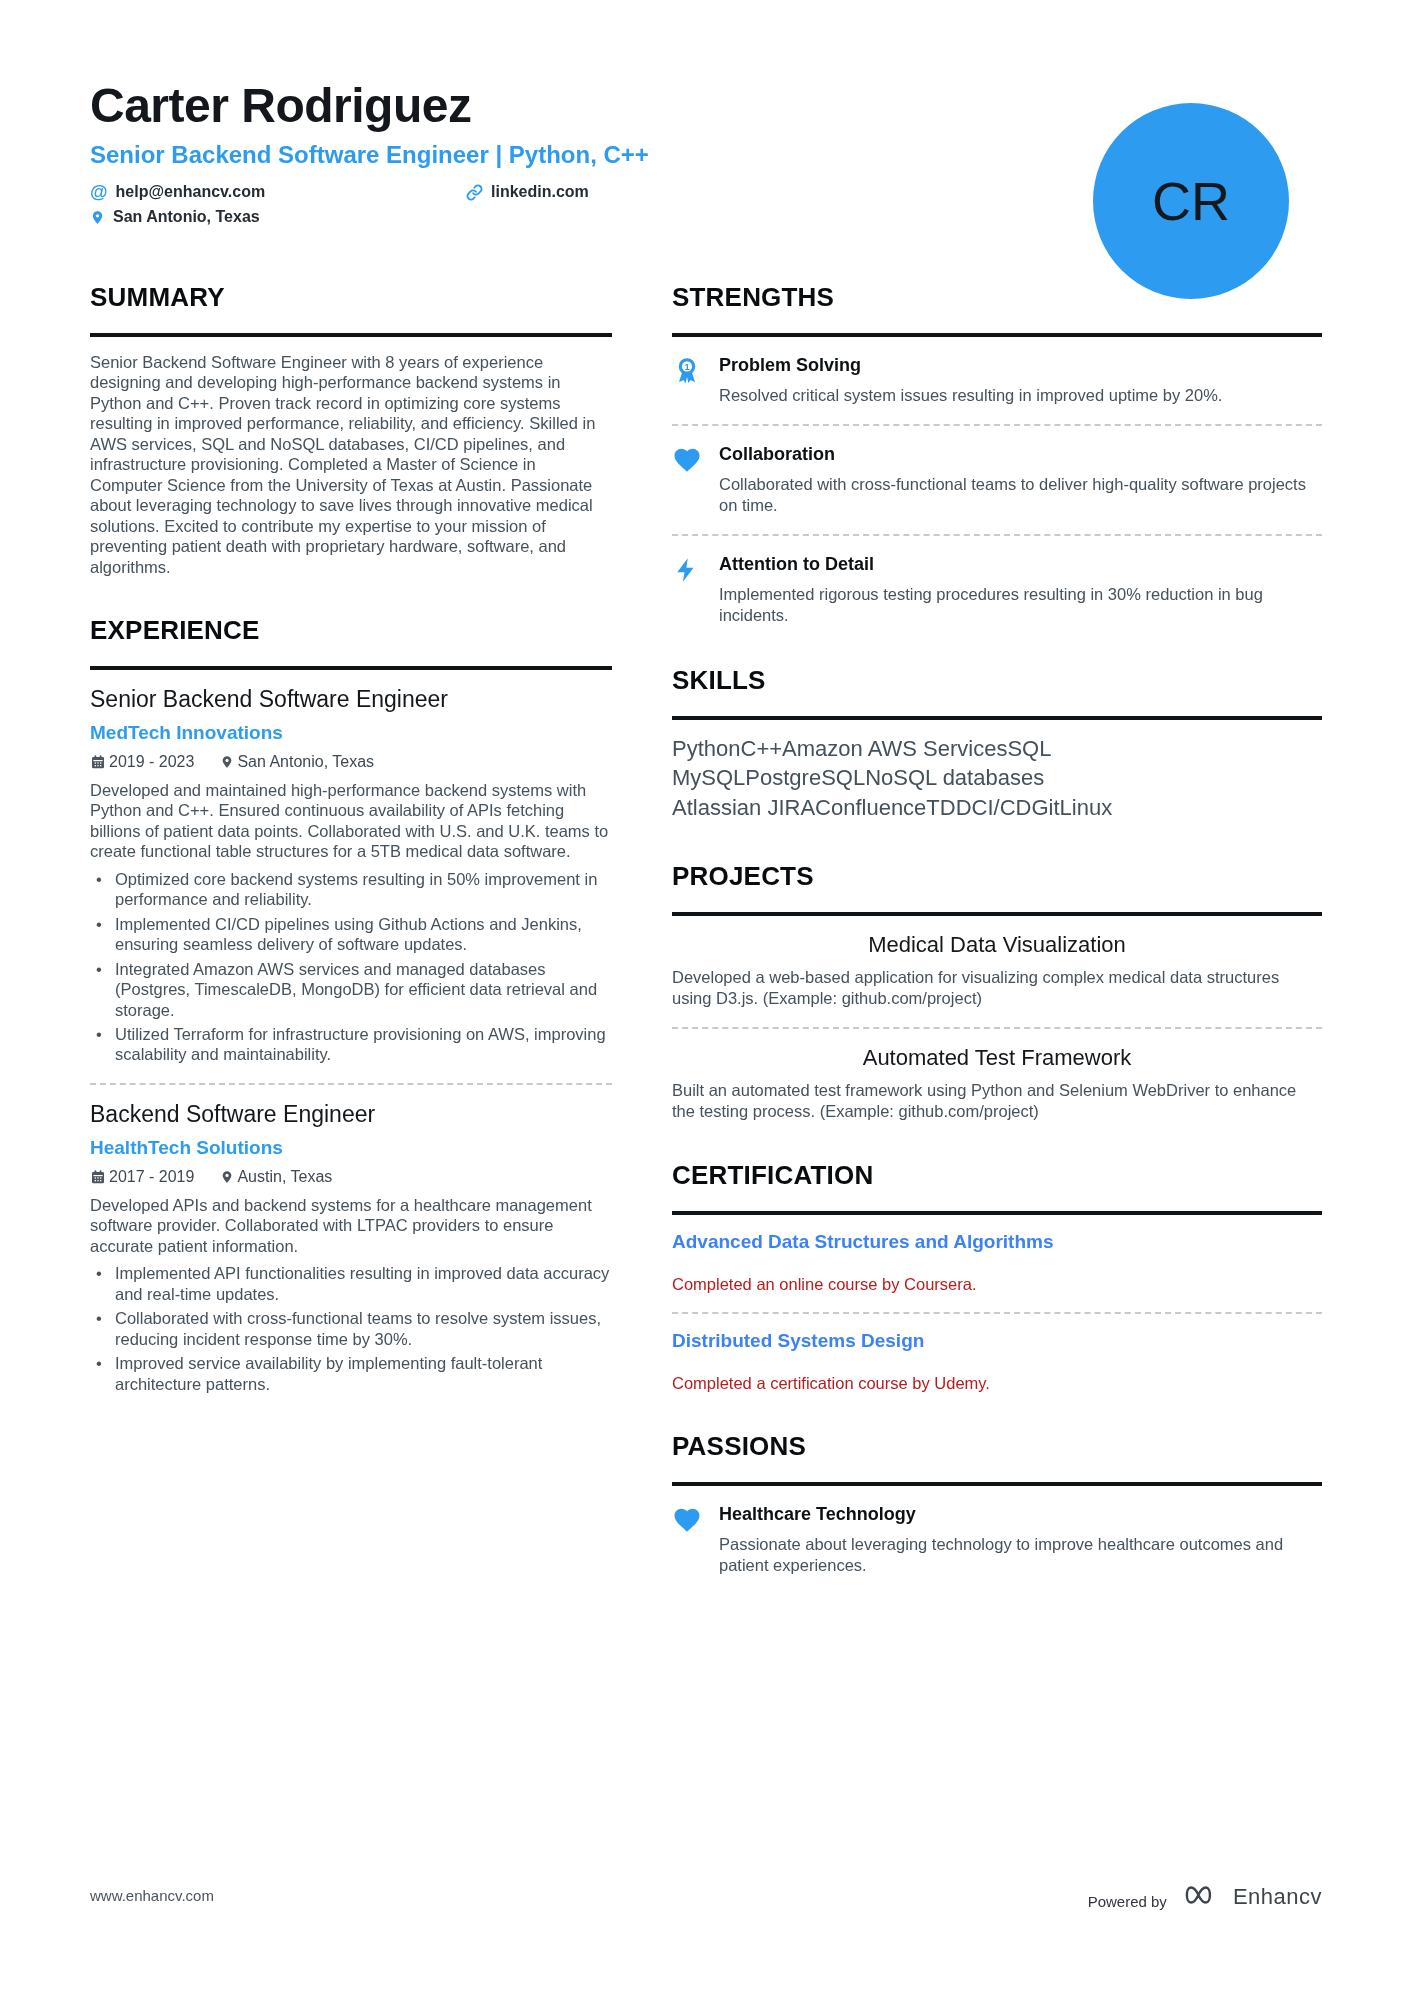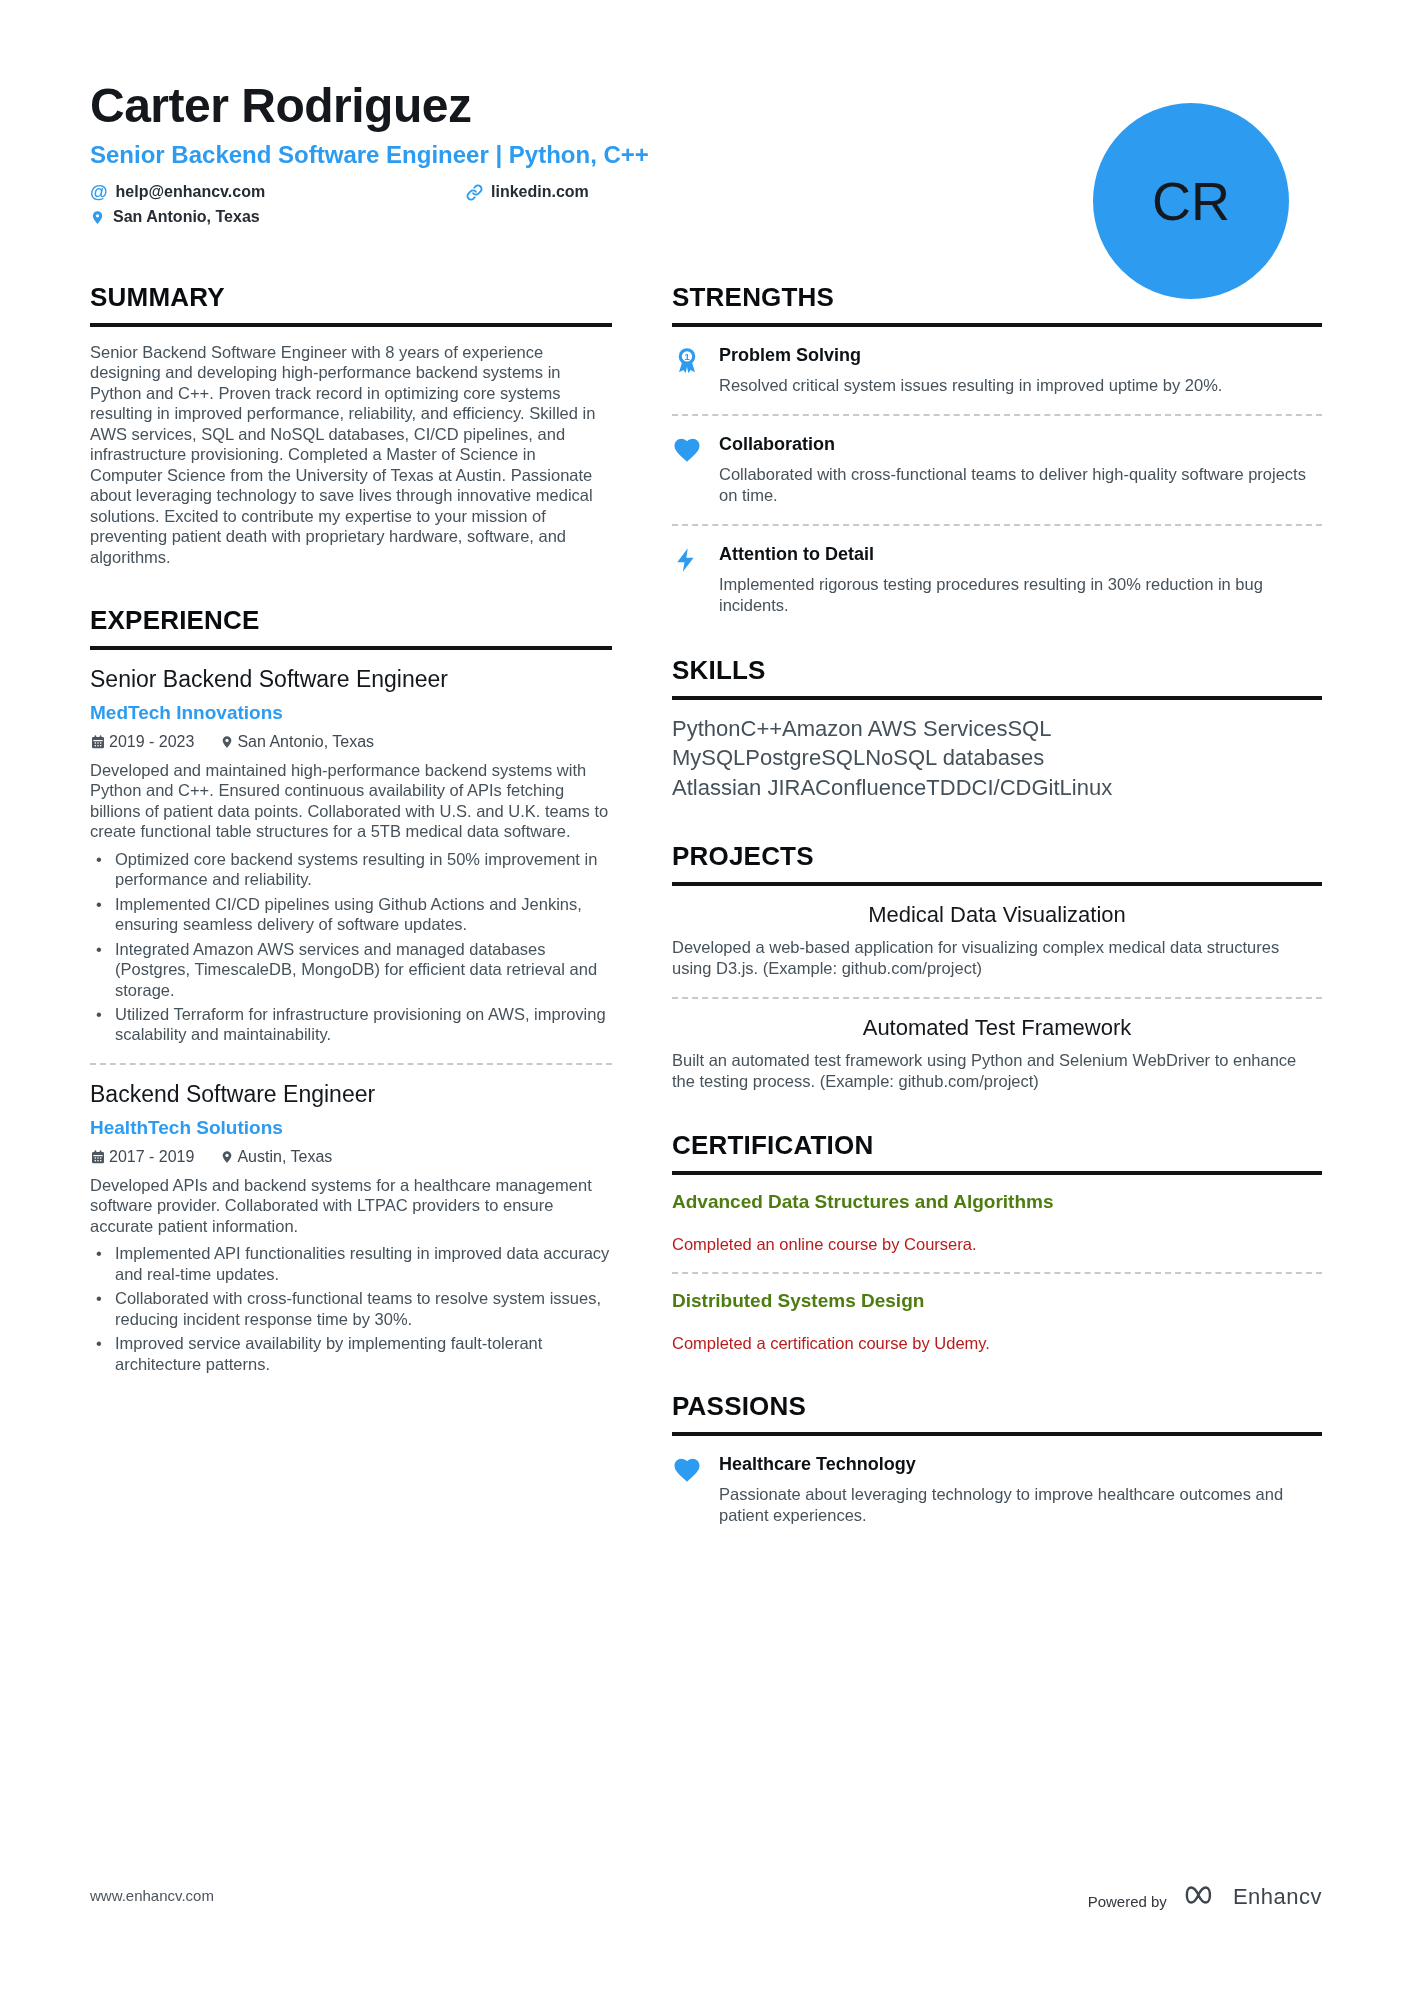--- a/index.html
+++ b/index.html
@@ -21,21 +21,21 @@
             font-size:54px; color:#15191d; }
 
   
   .columns { display:flex; margin-top:56px; }
   .col-left { width:522px; }
   .col-right { width:650px; margin-left:60px; }
 
   section { margin-top:38px; }
   section.first { margin-top:0; }
   .sec-heading { font-size:26px; font-weight:700; color:#0a0d10; letter-spacing:0.2px;
-                 padding-bottom:10px; border-bottom:4px solid #101417; }
+                 padding-bottom:20px; border-bottom:4px solid #101417; }
 
   .body-text { font-size:16.5px; line-height:1.24; color:#46525b; }
   .summary-text { margin-top:15px; }
 
   
   .job { margin-top:16px; }
   .job-title { font-size:23px; font-weight:400; color:#14181c; }
   .company { margin-top:9px; font-size:19px; font-weight:700; color:#2d9cf0; }
   .meta-row { margin-top:9px; display:flex; align-items:center; gap:10px; font-size:16px; color:#3f4952; }
   .meta-item { display:flex; align-items:center; gap:3px; }
@@ -50,21 +50,21 @@
   .s-item { display:flex; margin-top:18px; }
   .s-icon { width:32px; flex:0 0 32px; margin-right:15px; padding-top:1px; }
   .s-title { font-size:18px; font-weight:700; color:#0d1114; }
   .s-text { margin-top:9px; font-size:16.5px; line-height:1.28; color:#46525b; }
   .skills-block { margin-top:14px; }
   .skill-line { font-size:22px; line-height:1.35; color:#45515a; }
   .proj { margin-top:16px; }
   .proj-title { font-size:22px; font-weight:400; color:#14181c;text-align:center; }
   .proj-text { margin-top:9px; font-size:16.5px; line-height:1.28; color:#46525b; }
   .cert { margin-top:16px; }
-  .cert-title { font-size:19px; font-weight:700; color:#4d7c0f; }
+  .cert-title { font-size:19px; font-weight:700; color:#3b82f6; }
   .cert-text { margin-top:22px; font-size:16.5px; color:#b91c1c; }
 
   
   .footer { position:absolute; left:90px; right:88px; top:1880px; display:flex; align-items:center; }
   .footer-site { font-size:15px; color:#4b545c; }
   .footer-right { margin-left:auto; display:flex; align-items:flex-end; gap:12px; }
   .powered-by { font-size:15px; color:#31373d; }
   .brand-text { font-size:22px; color:#3c454e; letter-spacing:0.5px; }
 
   svg { display:block; }

